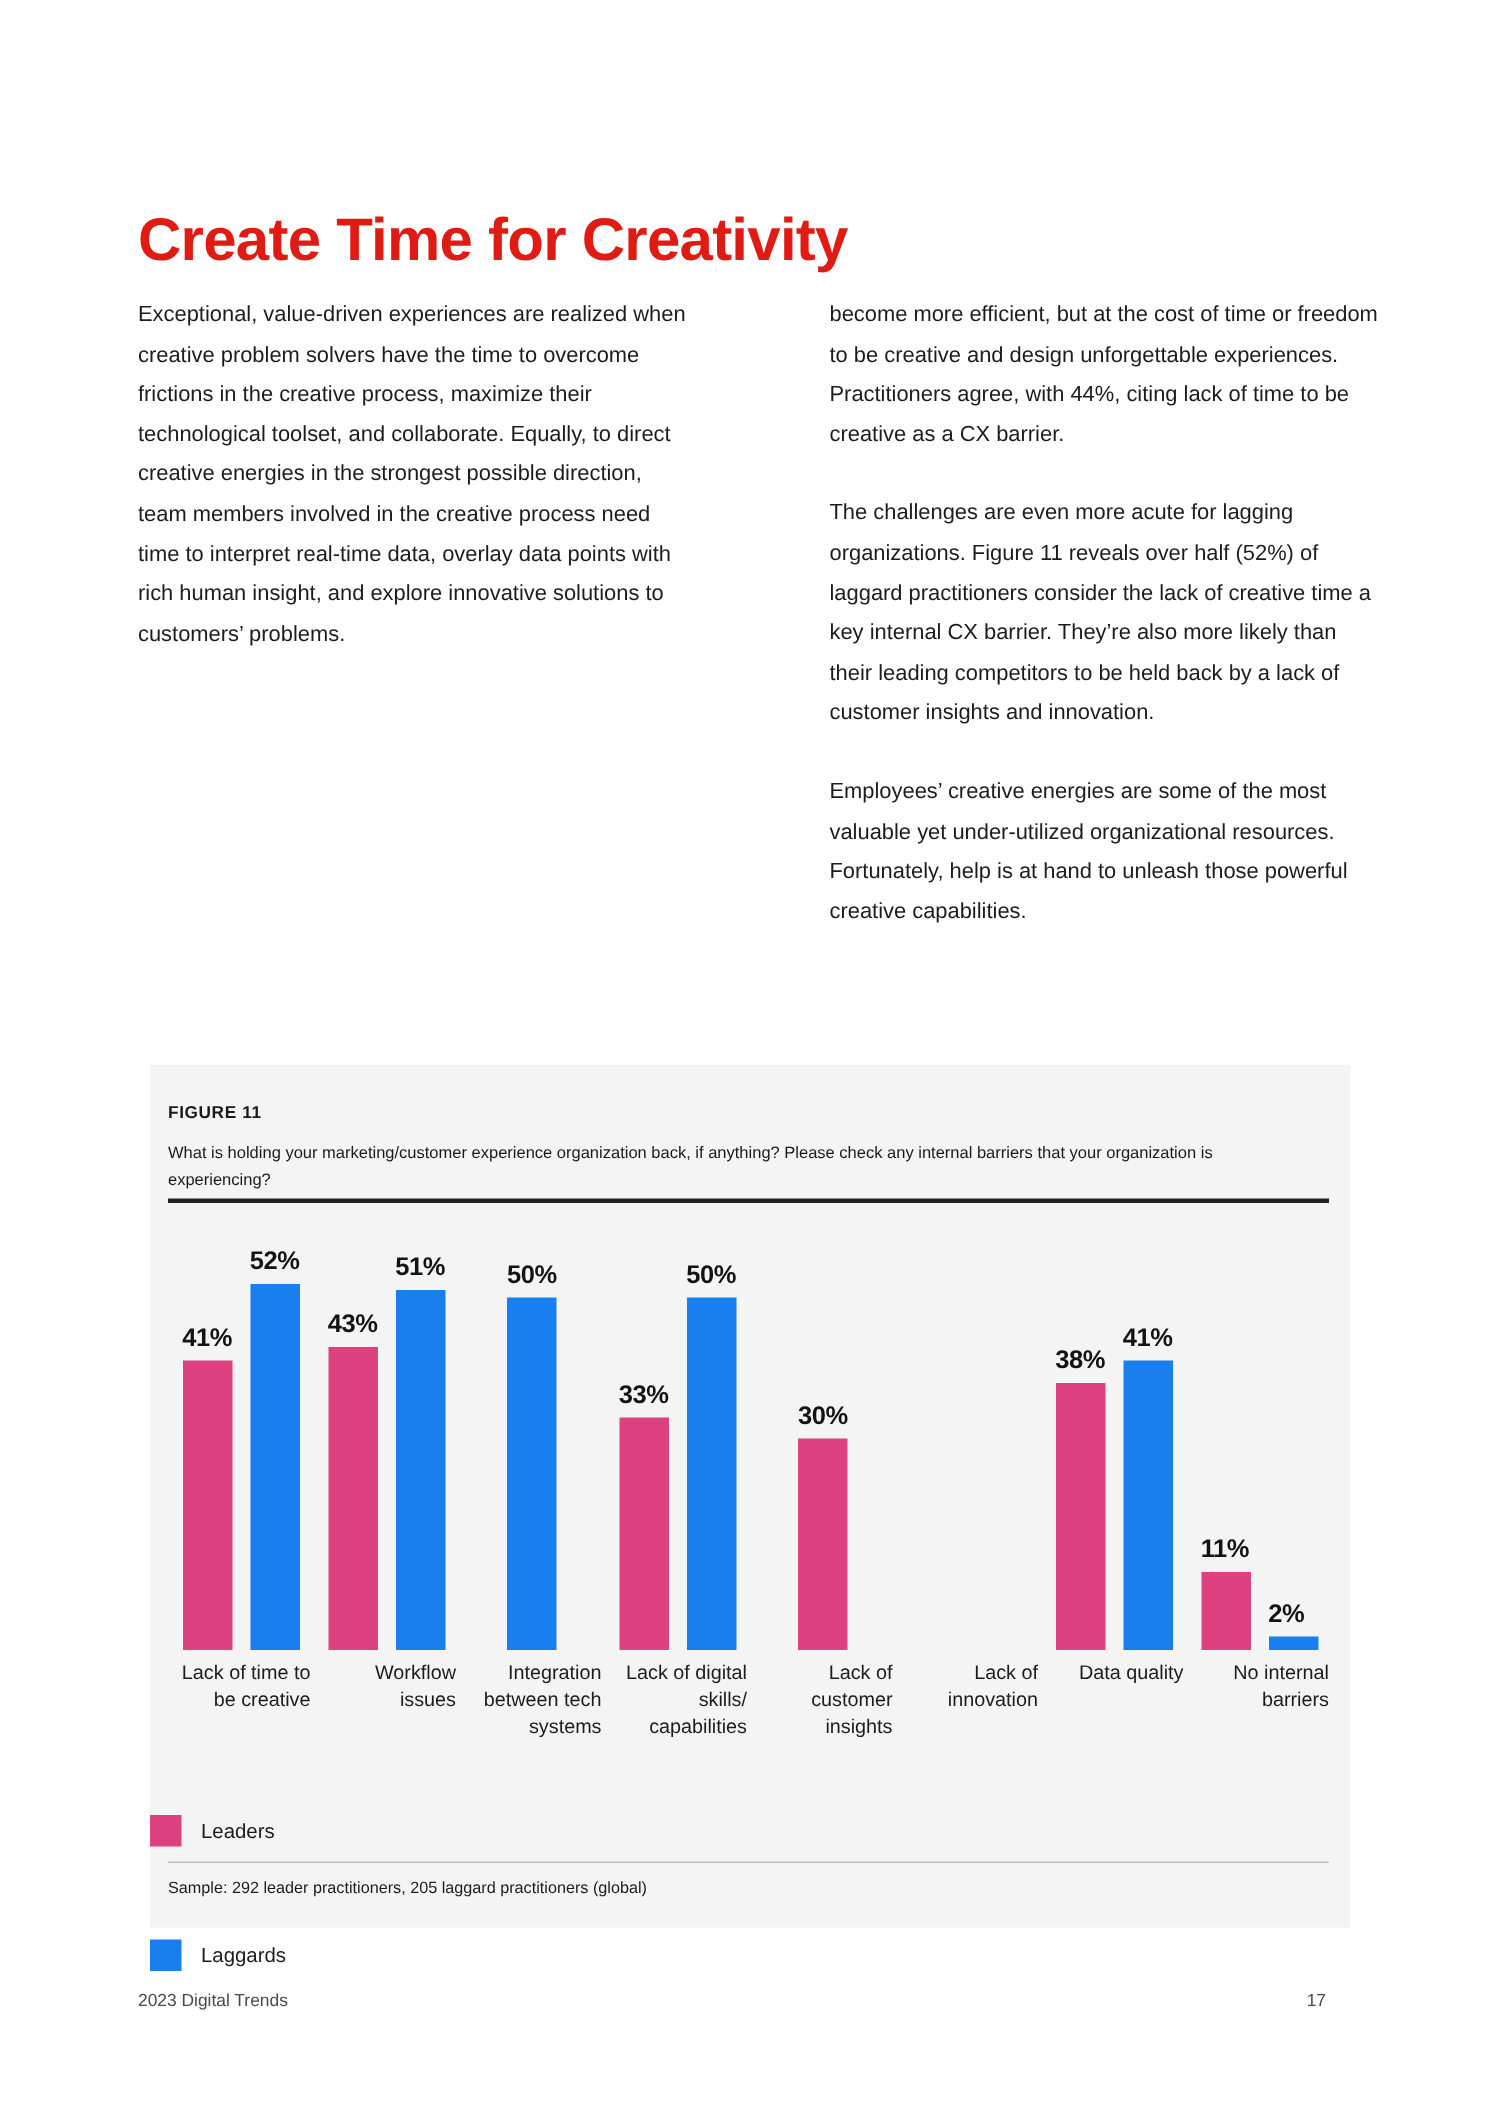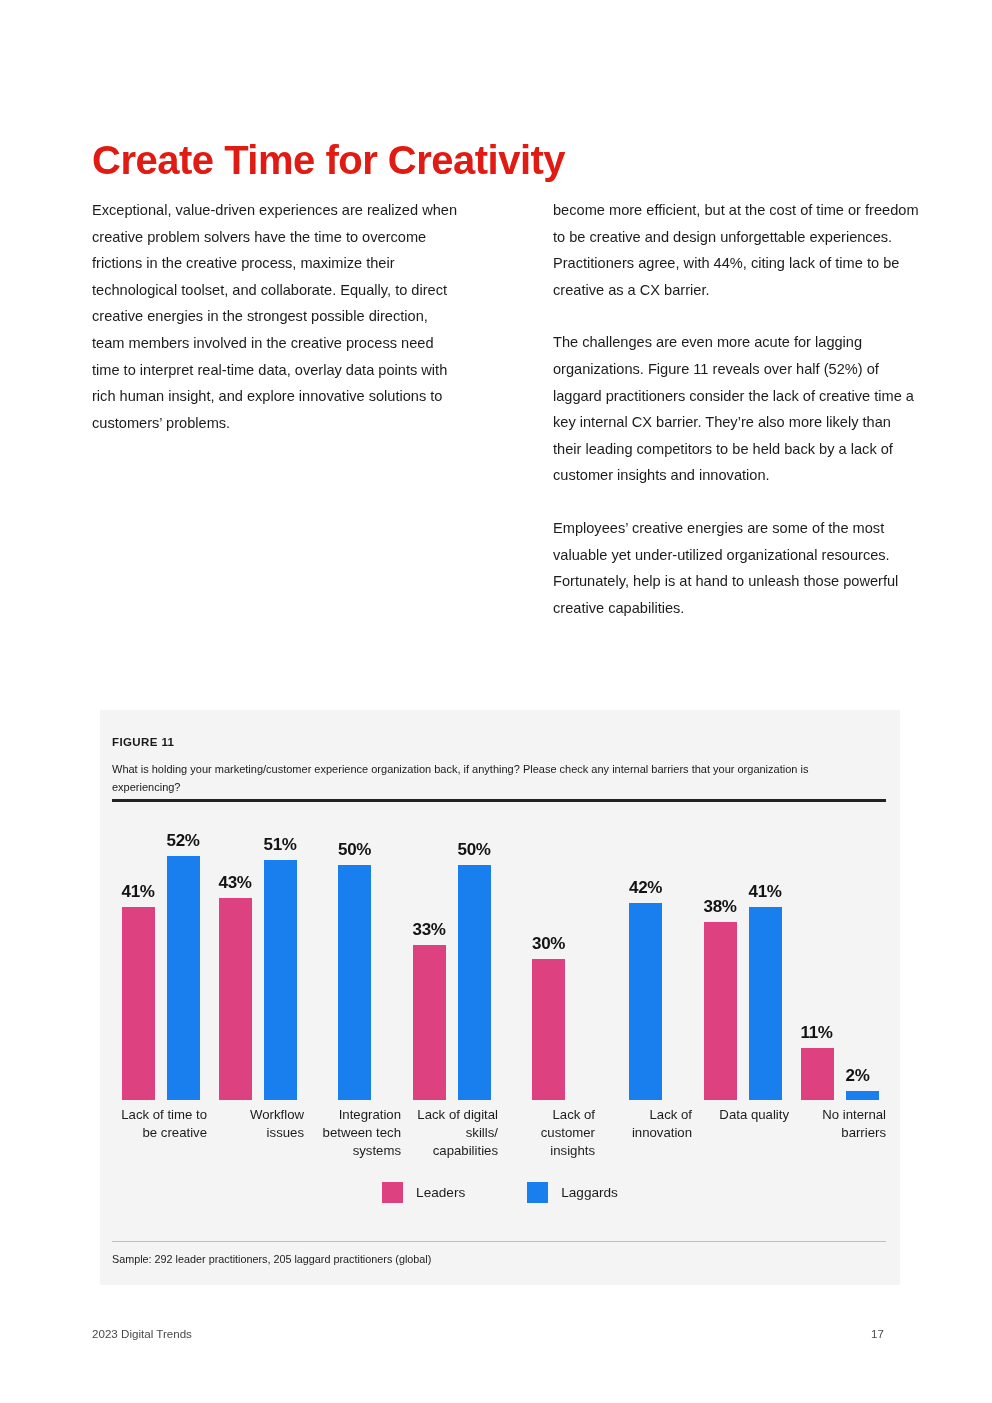--- a/index.html
+++ b/index.html
@@ -150,25 +150,26 @@
     font-size: 13.2px;
     line-height: 18px;
     color: #1c1c1c;
     padding: 0 2px;
   }
 
   
   .legend {
     position: absolute;
     left: 0;
-    top: 472px;
+    top: 500px;
     width: 800px;
     display: flex;
-    justify-content: center;
+    justify-content: space-between;
     gap: 62px;
+    flex-direction: column;
   }
   .legend-item { display: flex; align-items: center; gap: 13px; }
   .legend-swatch { width: 21px; height: 21px; background: #DD4180; }
   .legend-swatch.laggards { background: #1A7FEE; }
   .legend-text { font-size: 13.6px; color: #1c1c1c; }
 
   
   .src-rule {
     position: absolute;
     left: 12px;
@@ -261,24 +262,20 @@
               <div class="bar laggards" style="height: 235px; background: rgb(26, 127, 238);"></div>
             </div>
           </div>
           <div class="group">
             <div class="bar-wrap">
               <div class="bar-value">30%</div>
               <div class="bar" style="height: 141px; background: rgb(221, 65, 128);"></div>
             </div>
           </div>
           <div class="group">
-            <div class="bar-wrap">
-              <div class="bar-value">42%</div>
-              <div class="bar laggards" style="height: 197px; background: rgb(26, 127, 238);"></div>
-            </div>
           </div>
           <div class="group">
             <div class="bar-wrap">
               <div class="bar-value">38%</div>
               <div class="bar" style="height: 178px; background: rgb(221, 65, 128);"></div>
             </div>
             <div class="bar-wrap">
               <div class="bar-value">41%</div>
               <div class="bar laggards" style="height: 193px; background: rgb(26, 127, 238);"></div>
             </div>

